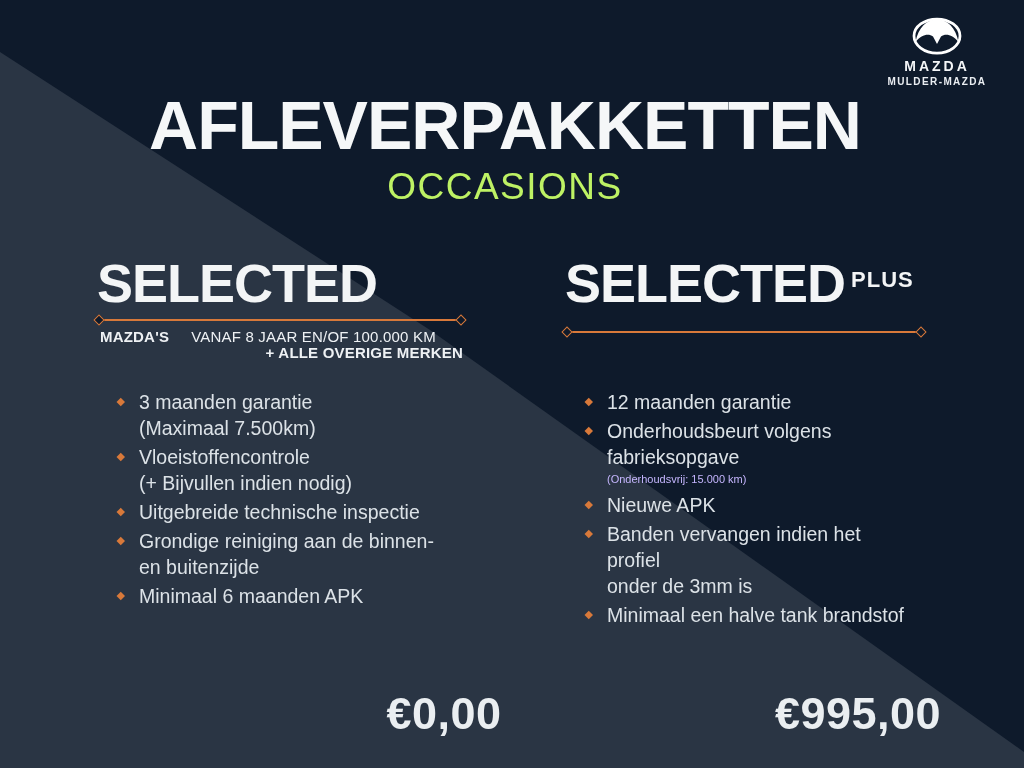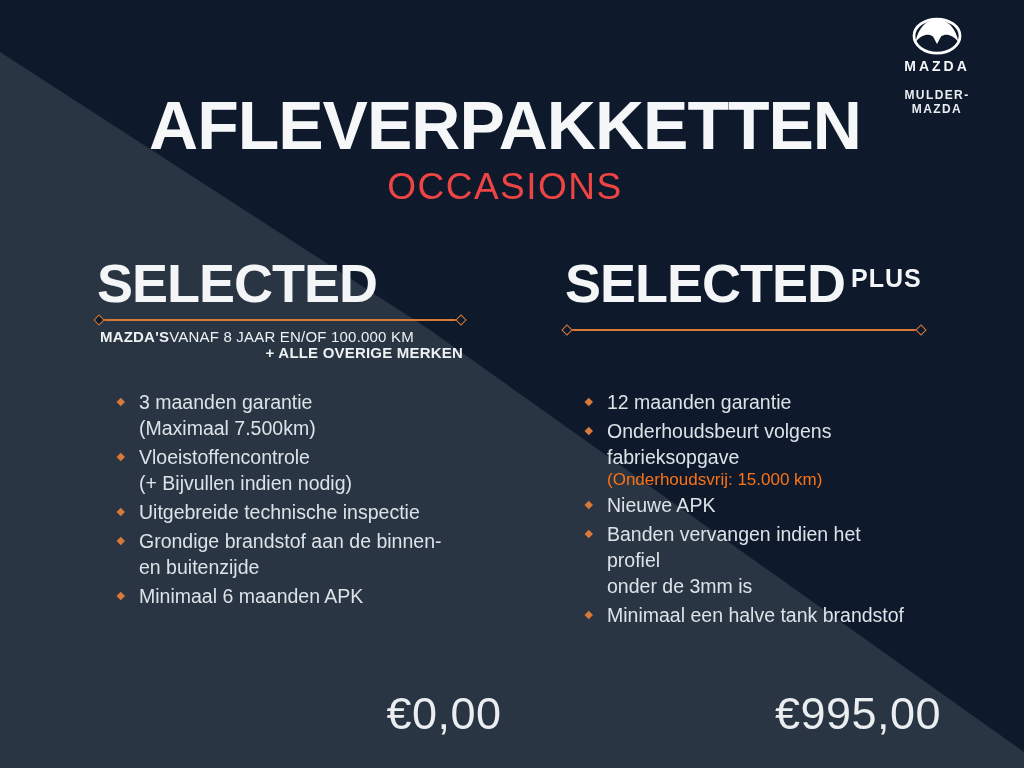--- a/index.html
+++ b/index.html
@@ -7,63 +7,63 @@
     position:relative; width:1024px; height:768px; overflow:hidden;
     background:#0e1a2b;
     font-family:"Liberation Sans", sans-serif;
   }
   .bg-svg { position:absolute; left:0; top:0; width:1024px; height:768px; display:block; }
 
   
   .logo { position:absolute; top:16px; right:32px; width:110px; text-align:center; color:#ffffff; }
   .logo-emblem { width:50px; height:40px; margin:0 auto; display:block; }
   .logo-brand { font-size:14px; font-weight:600; letter-spacing:3px; margin-top:2px; color:#f4f6f8; }
-  .logo-dealer { font-size:12px; font-weight:700; letter-spacing:1.4px; margin-top:14px; color:#e9edf1; }
+  .logo-dealer { font-size:10px; font-weight:700; letter-spacing:1.4px; margin-top:2px; color:#e9edf1; }
 
   
   .page-title {
     position:absolute; top:86px; left:0; width:1010px; text-align:center;
     font-size:68px; font-weight:700; letter-spacing:-1px; color:#f5f7f8;
   }
   .page-subtitle {
     position:absolute; top:166px; left:0; width:1010px; text-align:center;
-    font-size:37px; font-weight:400; letter-spacing:1.5px; color:#ef4444;
+    font-size:37px; font-weight:400; letter-spacing:1.5px; color:#bef264;
   }
 
   
   .col { position:absolute; top:256px; }
   .col-left  { left:97px;  width:366px; height:460px; }
   .col-right { left:565px; width:358px; height:460px; }
 
   .col-heading { font-size:54px; line-height:54px; font-weight:700; letter-spacing:-1px; color:#f3f5f6; white-space:nowrap; }
-  .heading-suffix { display:inline-block; font-size:25px; font-weight:700; letter-spacing:1px; transform:translateY(-15px); margin-left:6px; }
+  .heading-suffix { display:inline-block; font-size:22px; font-weight:700; letter-spacing:1px; transform:translateY(-15px); margin-left:6px; }
 
   .divider { position:relative; margin-top:9px; height:2px; background:#d8793a; }
   .dm {
     position:absolute; top:-3px; width:6px; height:6px;
     border:1.5px solid #d8793a; background:#0e1a2b; transform:rotate(45deg);
   }
   .dm-l { left:-2px; } .dm-r { right:-2px; }
 
   .col-sub { margin-top:8px; padding-left:3px; font-size:15px; line-height:16px; color:#eef1f4; letter-spacing:0.2px; }
   .col-sub .b { font-weight:700; }
-  .col-sub .r { margin-left:0; }
+  .col-sub .r { margin-left:22px; }
   .col-sub-line2 { font-weight:700;text-align:right; }
 
   .list { position:absolute; top:117px; left:4px; right:0; list-style:none; margin:16px; padding:0; }
   .list li { position:relative; padding-left:22px; margin-bottom:3px; font-size:19.5px; line-height:26px; color:#dce2e7; }
   .bullet-diamond {
     position:absolute; left:1px; top:10px; width:5.5px; height:5.5px;
     background:#d8793a; transform:rotate(45deg);
   }
-  .note { font-size:17px; line-height:19px; color:#f97316; }
+  .note { font-size:11px; line-height:19px; color:#c4b5fd; }
 
   .price {
     position:absolute; top:688px; transform:translateX(-50%);
-    font-size:45px; font-weight:400; color:#eaeef1; letter-spacing:0.5px; white-space:nowrap;
+    font-size:45px; font-weight:700; color:#eaeef1; letter-spacing:0.5px; white-space:nowrap;
   }
   .price-left  { left:444px; }
   .price-right { left:858px; }
 </style>
 </head>
 <body>
 
 <div class="slide">
 
   <svg class="bg-svg" viewBox="0 0 1024 768" preserveAspectRatio="none" aria-hidden="true">
@@ -102,21 +102,21 @@
         <span class="bullet-diamond"></span>
         <div>Vloeistoffencontrole</div>
         <div>(+ Bijvullen indien nodig)</div>
       </li>
       <li>
         <span class="bullet-diamond"></span>
         <div>Uitgebreide technische inspectie</div>
       </li>
       <li>
         <span class="bullet-diamond"></span>
-        <div>Grondige brandstof aan de binnen-</div>
+        <div>Grondige reiniging aan de binnen-</div>
         <div>en buitenzijde</div>
       </li>
       <li>
         <span class="bullet-diamond"></span>
         <div>Minimaal 6 maanden APK</div>
       </li>
     </ul>
   </div>
 
   <div class="col col-right">

